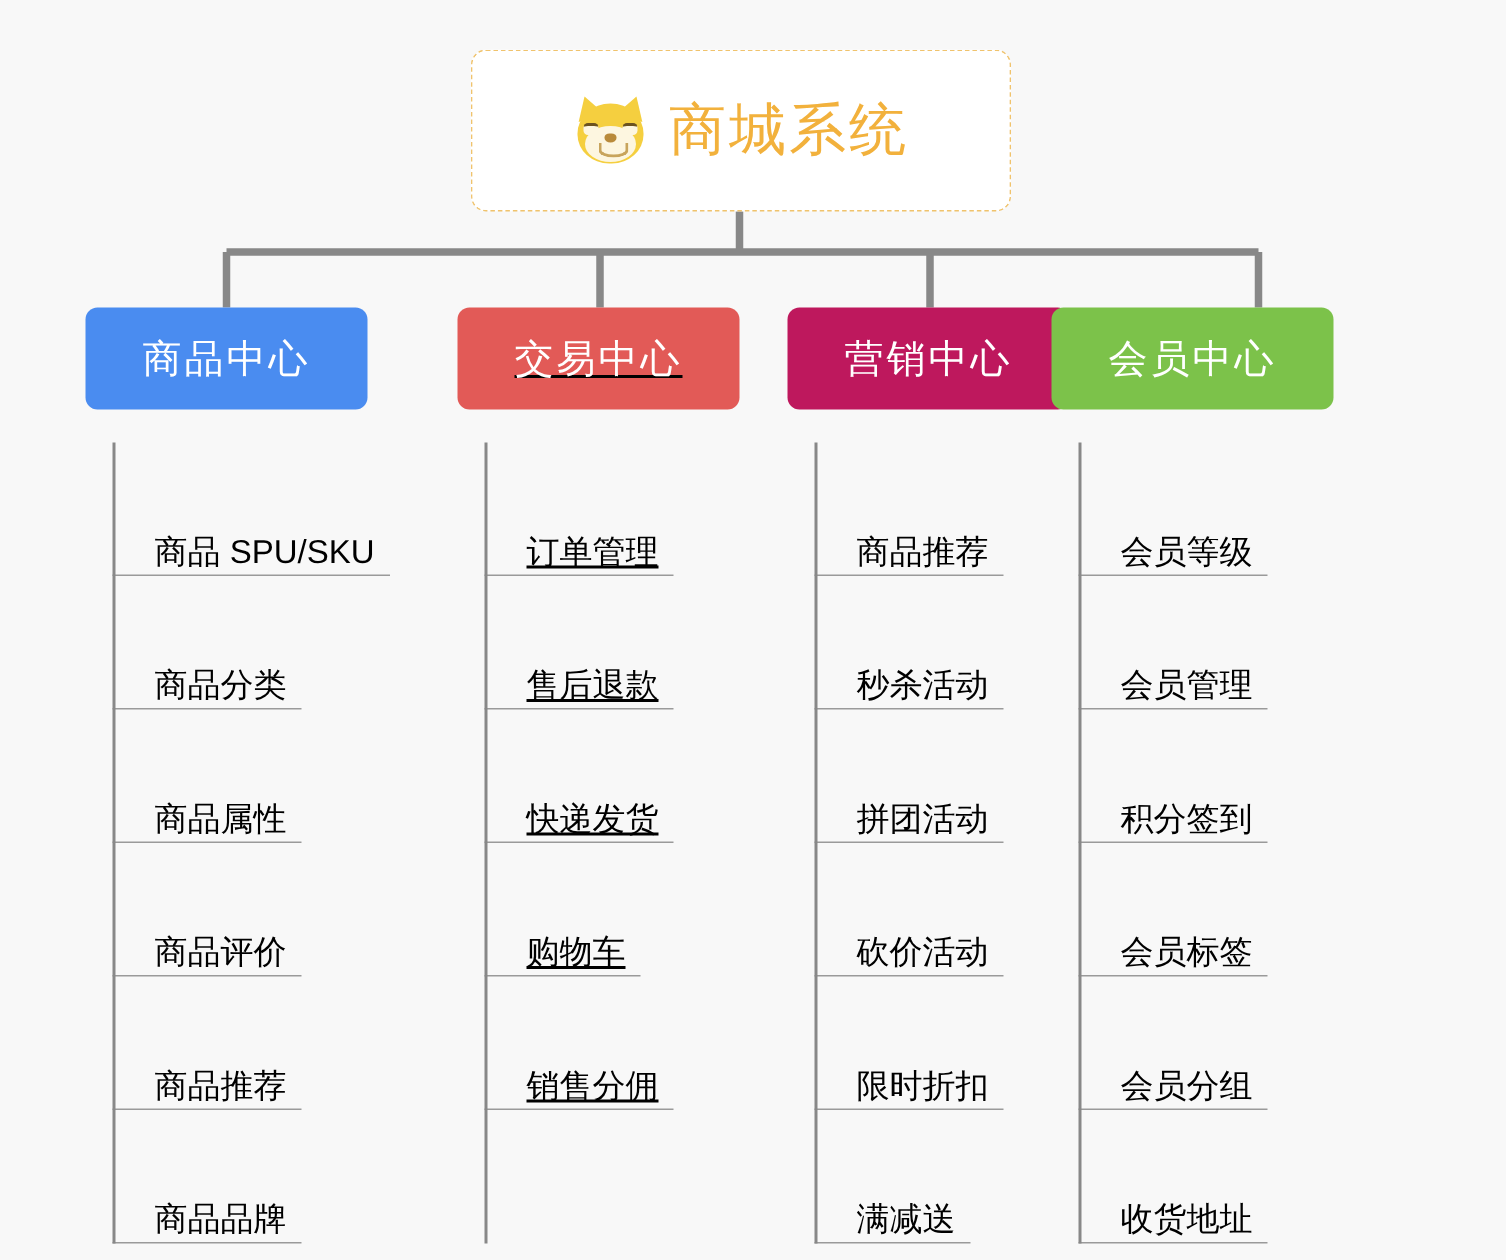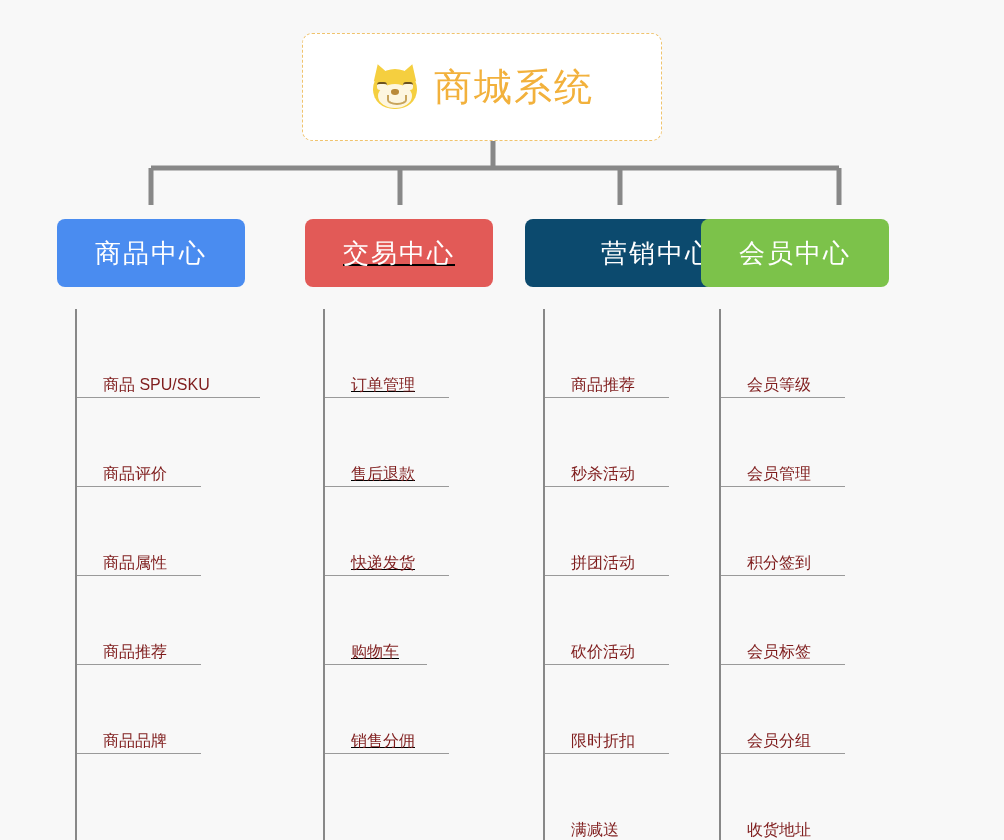--- a/index.html
+++ b/index.html
@@ -26,21 +26,21 @@
     left: 0;
     top: 0;
     width: 1004px;
     height: 840px;
     pointer-events: none;
   }
 
   
   .root-node {
     position: absolute;
-    left: 302px;
+    left: 314px;
     top: 33px;
     width: 360px;
     height: 108px;
     box-sizing: border-box;
     background: #ffffff;
     border: 1.5px dashed #f0c36d;
     border-radius: 10px;
     display: flex;
     align-items: center;
     justify-content: center;
@@ -116,40 +116,39 @@
   .branch { position: absolute; top: 205px; width: 188px; }
   .branch-header {
     height: 68px;
     border-radius: 8px;
     display: flex;
     align-items: center;
     justify-content: center;
     color: #ffffff;
     font-size: 26px;
     letter-spacing: 2px;
-    margin-top: 14px;
   }
 
   .leaf-list {
     position: relative;
     margin-top: 22px;
     padding-left: 18px;
   }
   .leaf-item {
     position: relative;
     height: 89px;
     display: flex;
     align-items: flex-end;
   }
   .leaf-label {
     display: inline-block;
     margin-left: 28px;
     padding-bottom: 4px;
-    font-size: 16px;
-    color: #7f1d1d;
+    font-size: 22px;
+    color: #000000;
     white-space: nowrap;
     line-height: 1.1;
     margin-top: 14px;
   }
   
   .leaf-rule {
     position: absolute;
     left: 0;
     bottom: 0;
     height: 1.5px;
@@ -190,25 +189,29 @@
   <div class="branch" style="left:57px;">
     <div class="branch-header" style="background: rgb(74, 140, 240);">
       <span>商品中心</span>
     </div>
     <div class="leaf-list">
       <div class="leaf-item">
         <span class="leaf-label">商品 SPU/SKU</span>
         <span class="leaf-rule" style="width: 184.703px;"></span>
       </div>
       <div class="leaf-item">
+        <span class="leaf-label">商品分类</span>
+        <span class="leaf-rule" style="width: 126px;"></span>
+      </div>
+      <div class="leaf-item">
+        <span class="leaf-label">商品属性</span>
+        <span class="leaf-rule" style="width: 126px;"></span>
+      </div>
+      <div class="leaf-item">
         <span class="leaf-label">商品评价</span>
-        <span class="leaf-rule" style="width: 126px;"></span>
-      </div>
-      <div class="leaf-item">
-        <span class="leaf-label">商品属性</span>
         <span class="leaf-rule" style="width: 126px;"></span>
       </div>
       <div class="leaf-item">
         <span class="leaf-label">商品推荐</span>
         <span class="leaf-rule" style="width: 126px;"></span>
       </div>
       <div class="leaf-item">
         <span class="leaf-label">商品品牌</span>
         <span class="leaf-rule" style="width: 126px;"></span>
       </div>
@@ -239,21 +242,21 @@
       </div>
       <div class="leaf-item">
         <span class="leaf-label">销售分佣</span>
         <span class="leaf-rule" style="width: 126px;"></span>
       </div>
       <span class="leaf-spine" style="position: absolute; left: 18px; top: 0px; width: 2px; background: rgb(136, 136, 136); height: 534px;"></span>
     </div>
   </div>
 
   <div class="branch" style="left:525px;">
-    <div class="branch-header" style="background: #0c4a6e; justify-content: flex-end;">
+    <div class="branch-header" style="background: #be185d;">
       <span>营销中心</span>
     </div>
     <div class="leaf-list">
       <div class="leaf-item">
         <span class="leaf-label">商品推荐</span>
         <span class="leaf-rule" style="width: 126px;"></span>
       </div>
       <div class="leaf-item">
         <span class="leaf-label">秒杀活动</span>
         <span class="leaf-rule" style="width: 126px;"></span>

